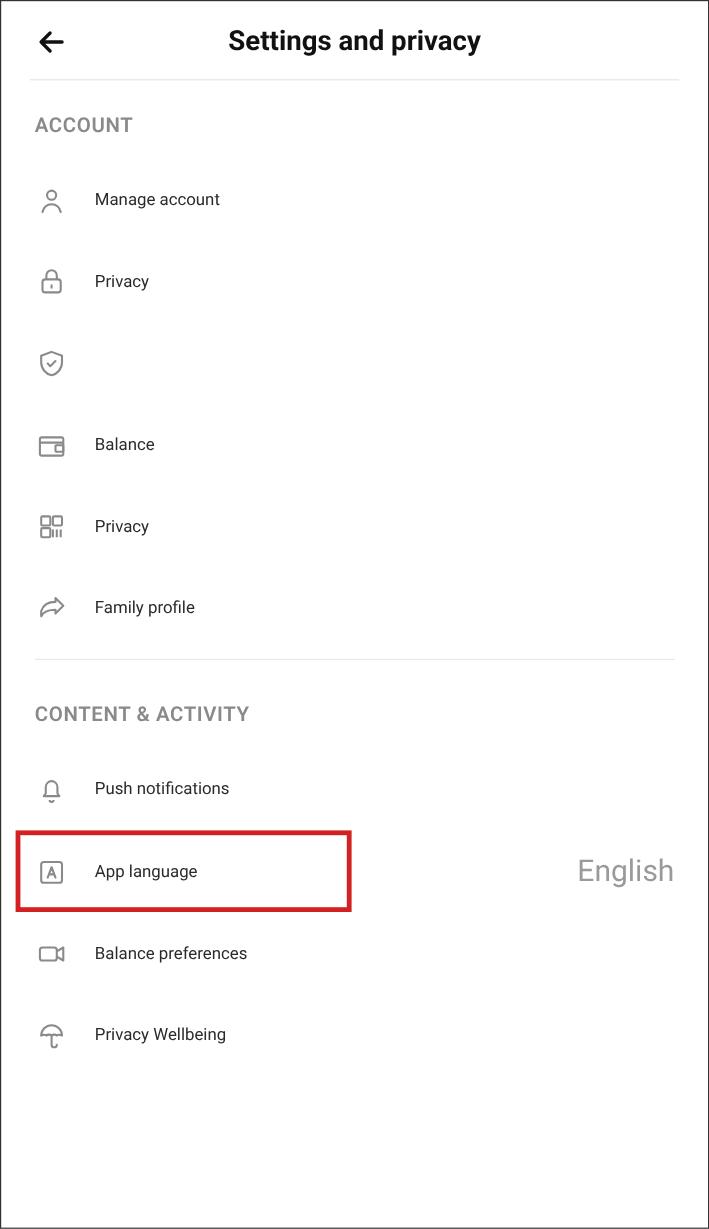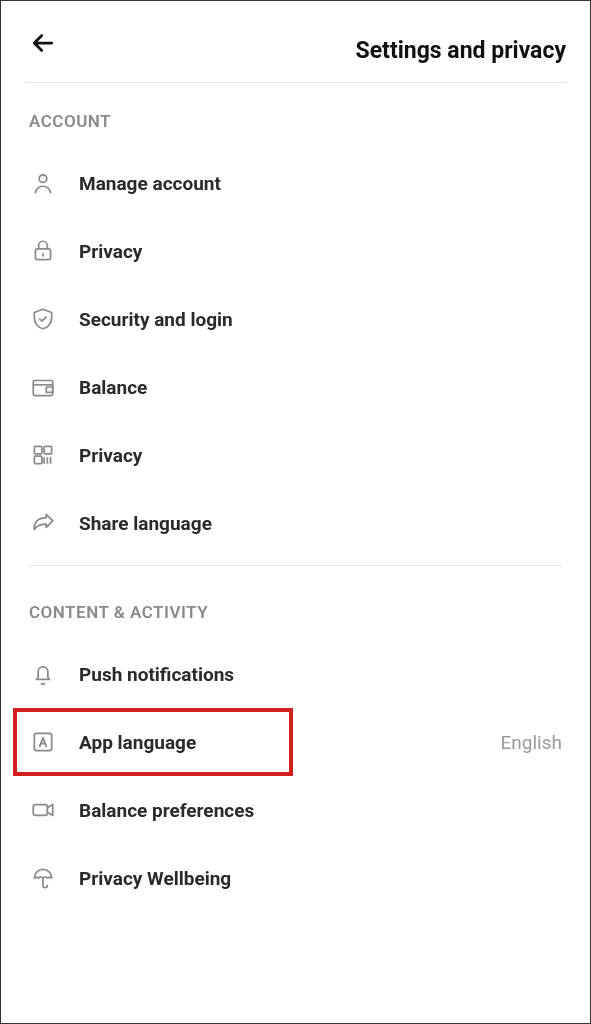--- a/index.html
+++ b/index.html
@@ -26,25 +26,24 @@
       left: 24px;
       cursor: pointer;
       width: 36px;
       height: 36px;
       display: flex;
       align-items: center;
       justify-content: center;
     }
     .header-title {
       flex: 1;
-      text-align: right;
+      text-align: center;
       font-size: 23px;
       font-weight: 700;
       color: #111;
-      margin-top: 16px;
     }
     .divider {
       height: 1px;
       background: #e5e5e5;
       margin: 0 24px;
     }
     .section-header {
       font-size: 17px;
       font-weight: 600;
       color: #8a8a8a;
@@ -64,27 +63,27 @@
     }
     .menu-icon {
       width: 28px;
       height: 28px;
       display: flex;
       align-items: center;
       justify-content: center;
       flex-shrink: 0;
     }
     .menu-label {
-      font-size: 19px;
+      font-size: 14px;
       color: #2a2a2a;
-      font-weight: 700;
+      font-weight: 400;
       flex: 1;
     }
     .menu-value {
-      font-size: 19px;
+      font-size: 25px;
       color: #9a9a9a;
       font-weight: 400;
     }
     .section-divider {
       height: 1px;
       background: #e8e8e8;
       margin: 8px 28px;
     }
     .highlighted {
       position: relative;
@@ -148,21 +147,20 @@
     <div class="menu-label">Privacy</div>
   </div>
 
   <div class="menu-item">
     <div class="menu-icon">
       <svg width="26" height="26" viewBox="0 0 24 24">
         <path d="M12 3l8 3v5c0 5-3.5 9-8 10-4.5-1-8-5-8-10V6l8-3z"></path>
         <path d="M9 12l2 2 4-4" stroke-linecap="round" stroke-linejoin="round"></path>
       </svg>
     </div>
-    <div class="menu-label">Security and login</div>
   </div>
 
   <div class="menu-item">
     <div class="menu-icon">
       <svg width="26" height="26" viewBox="0 0 24 24">
         <rect x="3" y="6" width="18" height="14" rx="1.5"></rect>
         <path d="M3 10h18"></path>
         <rect x="15" y="12" width="6" height="5" rx="0.5"></rect>
       </svg>
     </div>
@@ -182,21 +180,21 @@
     </div>
     <div class="menu-label">Privacy</div>
   </div>
 
   <div class="menu-item">
     <div class="menu-icon">
       <svg width="26" height="26" viewBox="0 0 24 24">
         <path d="M4 14c2-6 8-7 11-7V4l6 6-6 6v-3c-5 0-9 1-11 5v-4z" stroke-linejoin="round"></path>
       </svg>
     </div>
-    <div class="menu-label">Share language</div>
+    <div class="menu-label">Family profile</div>
   </div>
 
 </div>
 
 <div class="section-divider"></div>
 
 <div class="section-header">CONTENT &amp; ACTIVITY</div>
 
 <div class="menu-list">
 

